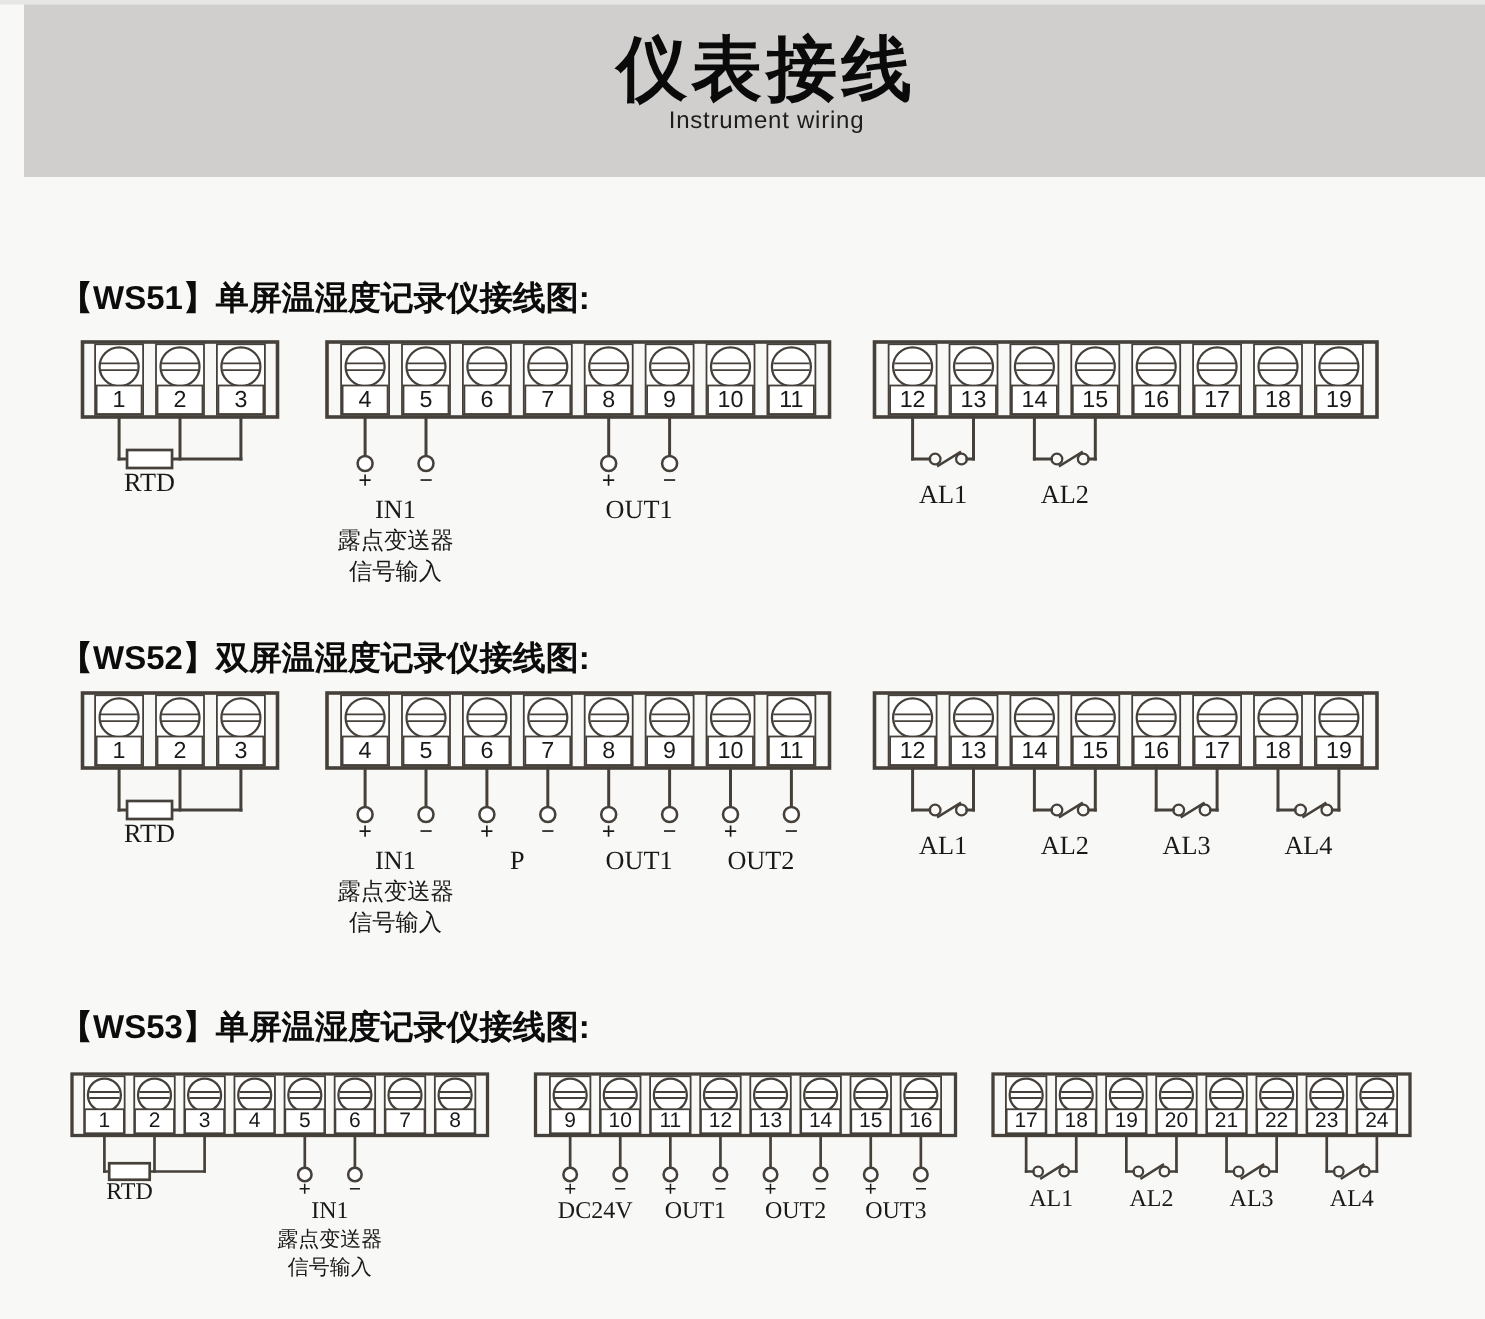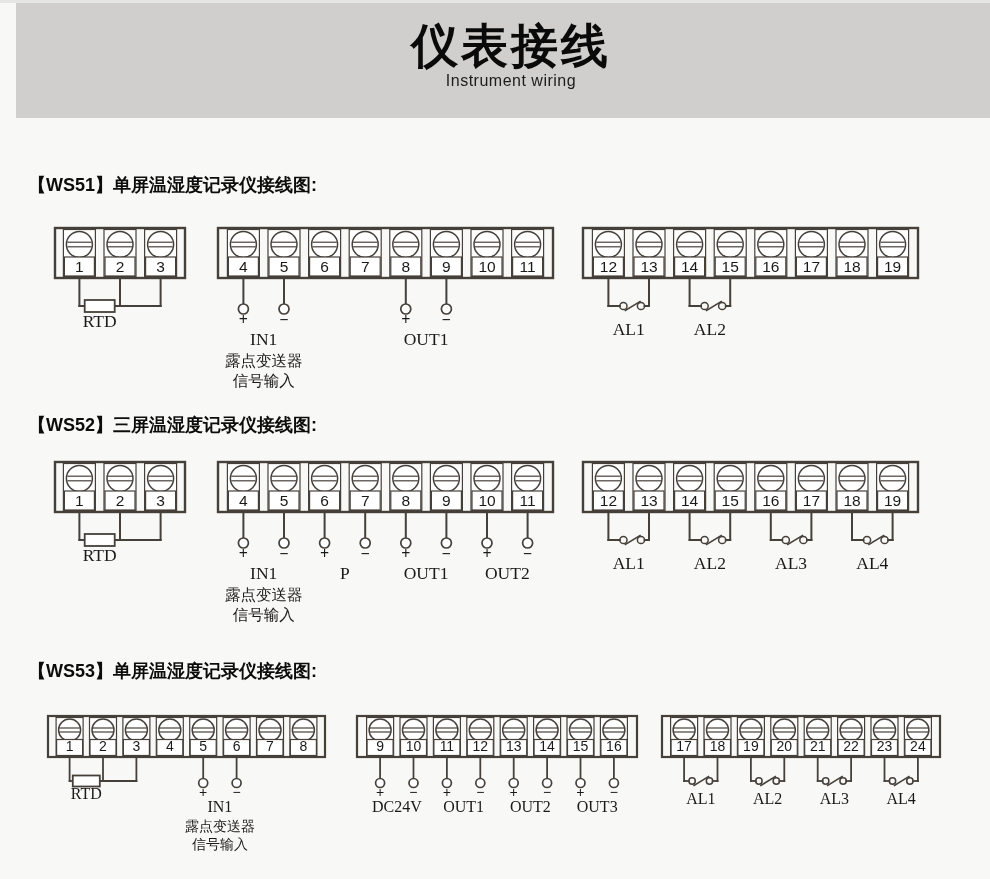--- a/index.html
+++ b/index.html
@@ -16,22 +16,22 @@
   }
   .main-title{
     margin:0;padding-top:17px;
     font-size:47px;font-weight:bold;letter-spacing:3px;color:#0a0a0a;line-height:1.1;
   }
   .sub-title{
     margin:0;font-size:16px;font-weight:400;color:#1c1c1c;letter-spacing:0.5px;
     font-stretch:condensed;
   }
   .section-title{
-    position:absolute;left:28px;margin:0;line-height:1;
-    font-size:18px;font-weight:bold;color:#0c0c0c;white-space:nowrap;
+    position:absolute;left:28px;margin:12px;line-height:1;
+    font-size:22px;font-weight:bold;color:#0c0c0c;white-space:nowrap;
   }
   #title-ws51{top:176px;}
   #title-ws52{top:416px;}
   #title-ws53{top:662px;}
   svg.diagram{position:absolute;left:0;width:990px;display:block;}
   #diagram-ws51{top:210px;height:190px;}
   #diagram-ws52{top:450px;height:190px;}
   #diagram-ws53{top:700px;height:165px;}
 </style>
 </head>
@@ -251,21 +251,21 @@
       <line x1="689.6" y1="306" x2="701" y2="306" stroke="#46403a" stroke-width="2" stroke-linecap="square"></line>
       <circle cx="704.6" cy="306" r="3.6" fill="none" stroke="#46403a" stroke-width="1.5"></circle>
       <line x1="706.6" y1="310.5" x2="721.2" y2="301.5" stroke="#46403a" stroke-width="1.6" stroke-linecap="square"></line>
       <circle cx="722.2" cy="306" r="3.6" fill="none" stroke="#46403a" stroke-width="1.5"></circle>
       <line x1="725.8000000000001" y1="306" x2="730.2" y2="306" stroke="#46403a" stroke-width="2" stroke-linecap="square"></line>
       <line x1="730.2" y1="306" x2="730.2" y2="278" stroke="#46403a" stroke-width="2" stroke-linecap="square"></line>
       <text x="709.9000000000001" y="335" text-anchor="middle" font-size="17.5" font-family="&quot;Liberation Serif&quot;,&quot;DejaVu Serif&quot;,serif" fill="#1b1918" font-weight="normal">AL2</text>
     </g>
   </svg>
 
-<h2 class="section-title" id="title-ws52">【WS52】三屏温湿度记录仪接线图:</h2>
+<h2 class="section-title" id="title-ws52">【WS52】双屏温湿度记录仪接线图:</h2>
 <svg class="diagram" id="diagram-ws52" viewBox="0 450 990 190">
     <g>
       <rect x="55" y="462" width="130" height="50" fill="none" stroke="#46403a" stroke-width="2.4"></rect>
       <g>
         <rect x="63.400000000000006" y="463.5" width="32" height="47" fill="#ffffff" stroke="#46403a" stroke-width="1.2"></rect>
         <circle cx="79.4" cy="478.5" r="13" fill="#ffffff" stroke="#46403a" stroke-width="1.5"></circle>
         <line x1="67.9" y1="476.2" x2="90.9" y2="476.2" stroke="#46403a" stroke-width="1.2" stroke-linecap="square"></line>
         <line x1="67.9" y1="480.8" x2="90.9" y2="480.8" stroke="#46403a" stroke-width="1.2" stroke-linecap="square"></line>
         <rect x="64.4" y="491" width="30" height="19" fill="#ffffff" stroke="#46403a" stroke-width="1.2"></rect>
         <text x="79.4" y="505.5" text-anchor="middle" font-size="15.5" font-family="&quot;Liberation Sans&quot;,&quot;DejaVu Sans&quot;,sans-serif" fill="#1b1918" font-weight="normal">1</text>

